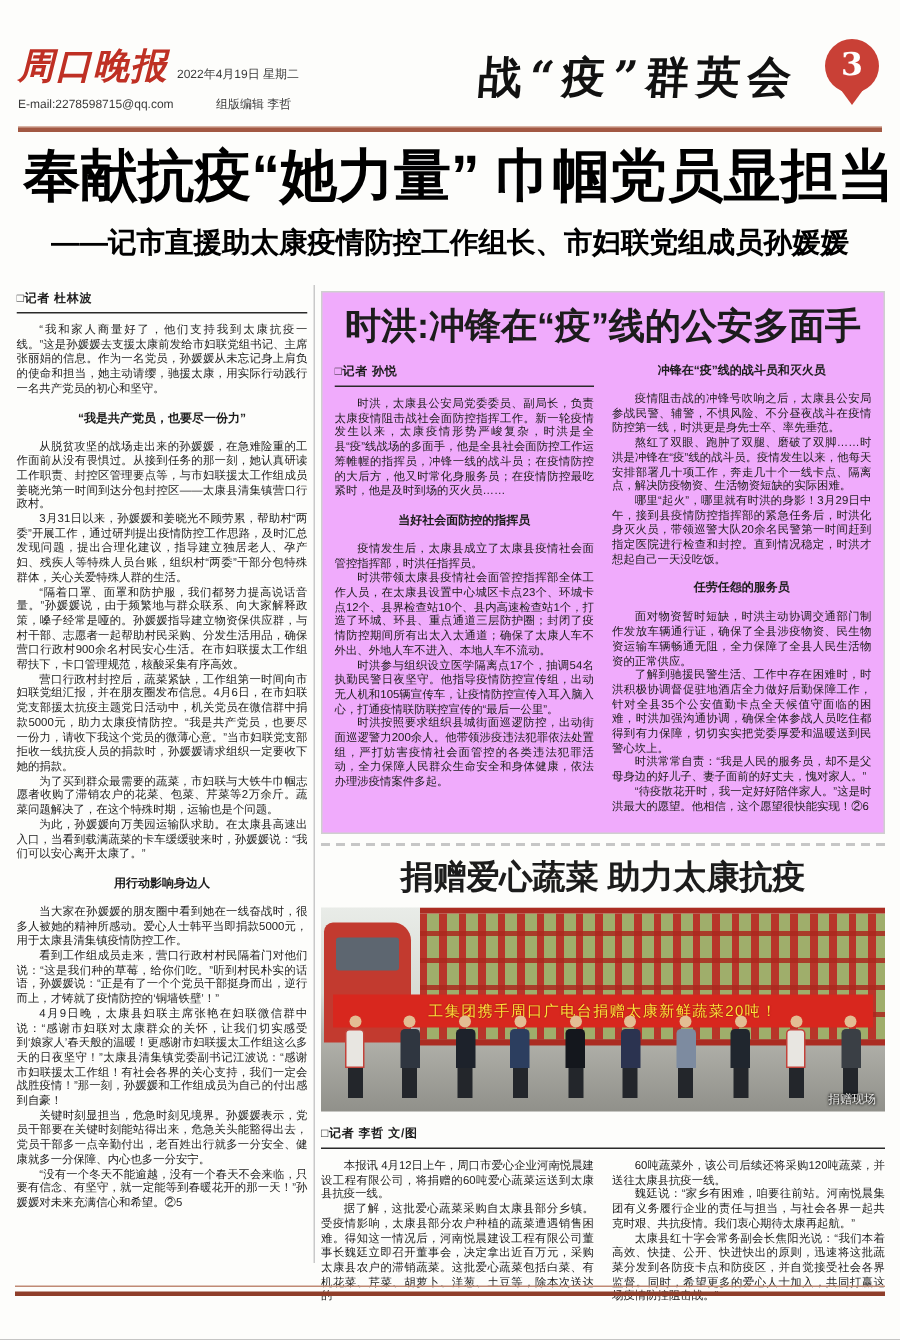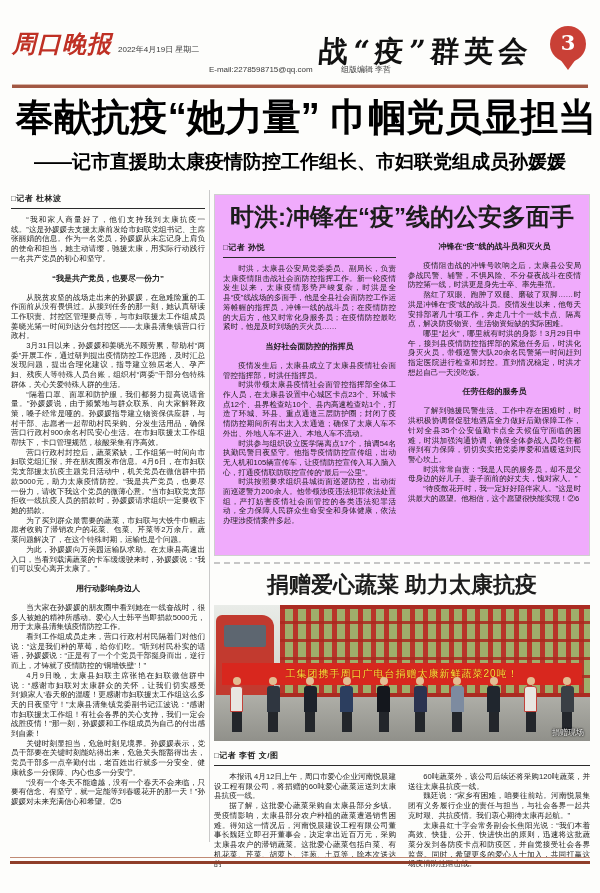--- a/index.html
+++ b/index.html
@@ -4,21 +4,21 @@
 <style>
   html,body{margin:0;padding:0;background:#9a9a9a;}
   .page{position:relative;width:600px;height:893px;margin:0 auto;background:#fdfdfb;
         font-family:"Liberation Sans",sans-serif;color:#1c1c1c;overflow:hidden;}
 
   
   .header{position:absolute;left:12px;right:12px;top:28px;height:52px;}
   .logo{font-family:"DejaVu Serif",serif;font-style:italic;font-weight:bold;
         color:#bf3024;font-size:24px;letter-spacing:1px;}
   .hdr-date{font-size:8px;color:#3a3a3a;margin-left:6px;}
-  .hdr-meta{font-size:8px;color:#3a3a3a;margin-top:4px;text-align:center;}
+  .hdr-meta{font-size:8px;color:#3a3a3a;margin-top:4px;}
   .hdr-meta .ed{margin-left:26px;}
   .hdr-right{position:absolute;right:56px;top:4px;font-family:"DejaVu Serif",serif;
         font-weight:bold;font-size:29px;letter-spacing:5px;color:#111;
         transform:skewX(-4deg);}
   .pin{position:absolute;right:2px;top:-2px;width:36px;height:36px;border-radius:50%;
         background:#c94036;color:#fff;text-align:center;line-height:34px;
         font-size:21px;font-weight:bold;font-family:"DejaVu Serif",serif;z-index:2;}
   .pin::after{content:"";position:absolute;left:50%;top:29px;transform:translateX(-50%);
         border:11px solid transparent;border-top:15px solid #c94036;}
   .hdr-rule{position:absolute;left:12px;right:12px;top:84px;height:3px;background:#a25843;
@@ -145,20 +145,21 @@
           <p class="bt">时洪带领太康县疫情社会面管控指挥部全体工作人员，在太康县设置中心城区卡点23个、环城卡点12个、县界检查站10个、县内高速检查站1个，打造了环城、环县、重点通道三层防护圈；封闭了疫情防控期间所有出太入太通道；确保了太康人车不外出、外地人车不进入、本地人车不流动。</p>
           <p class="bt">时洪参与组织设立医学隔离点17个，抽调54名执勤民警日夜坚守。他指导疫情防控宣传组，出动无人机和105辆宣传车，让疫情防控宣传入耳入脑入心，打通疫情联防联控宣传的“最后一公里”。</p>
           <p class="bt">时洪按照要求组织县城街面巡逻防控，出动街面巡逻警力200余人。他带领涉疫违法犯罪依法处置组，严打妨害疫情社会面管控的各类违法犯罪活动，全力保障人民群众生命安全和身体健康，依法办理涉疫情案件多起。</p>
         </div>
         <div class="bcol">
           <div class="subhead" style="margin-top:2px;">冲锋在“疫”线的战斗员和灭火员</div>
           <p class="bt">疫情阻击战的冲锋号吹响之后，太康县公安局参战民警、辅警，不惧风险、不分昼夜战斗在疫情防控第一线，时洪更是身先士卒、率先垂范。</p>
           <p class="bt">熬红了双眼、跑肿了双腿、磨破了双脚……时洪是冲锋在“疫”线的战斗员。疫情发生以来，他每天安排部署几十项工作，奔走几十个一线卡点、隔离点，解决防疫物资、生活物资短缺的实际困难。</p>
           <p class="bt">哪里“起火”，哪里就有时洪的身影！3月29日中午，接到县疫情防控指挥部的紧急任务后，时洪化身灭火员，带领巡警大队20余名民警第一时间赶到指定医院进行检查和封控。直到情况稳定，时洪才想起自己一天没吃饭。</p>
           <div class="subhead">任劳任怨的服务员</div>
+          <p class="bt">面对物资暂时短缺，时洪主动协调交通部门制作发放车辆通行证，确保了全县涉疫物资、民生物资运输车辆畅通无阻，全力保障了全县人民生活物资的正常供应。</p>
           <p class="bt">了解到驰援民警生活、工作中存在困难时，时洪积极协调督促驻地酒店全力做好后勤保障工作，针对全县35个公安值勤卡点全天候值守面临的困难，时洪加强沟通协调，确保全体参战人员吃住都得到有力保障，切切实实把党委厚爱和温暖送到民警心坎上。</p>
           <p class="bt">时洪常常自责：“我是人民的服务员，却不是父母身边的好儿子、妻子面前的好丈夫，愧对家人。”</p>
           <p class="bt">“待疫散花开时，我一定好好陪伴家人。”这是时洪最大的愿望。他相信，这个愿望很快能实现！②6</p>
         </div>
       </div>
     </div>
 
     <div class="dash"></div>
 
     <div class="box2">

